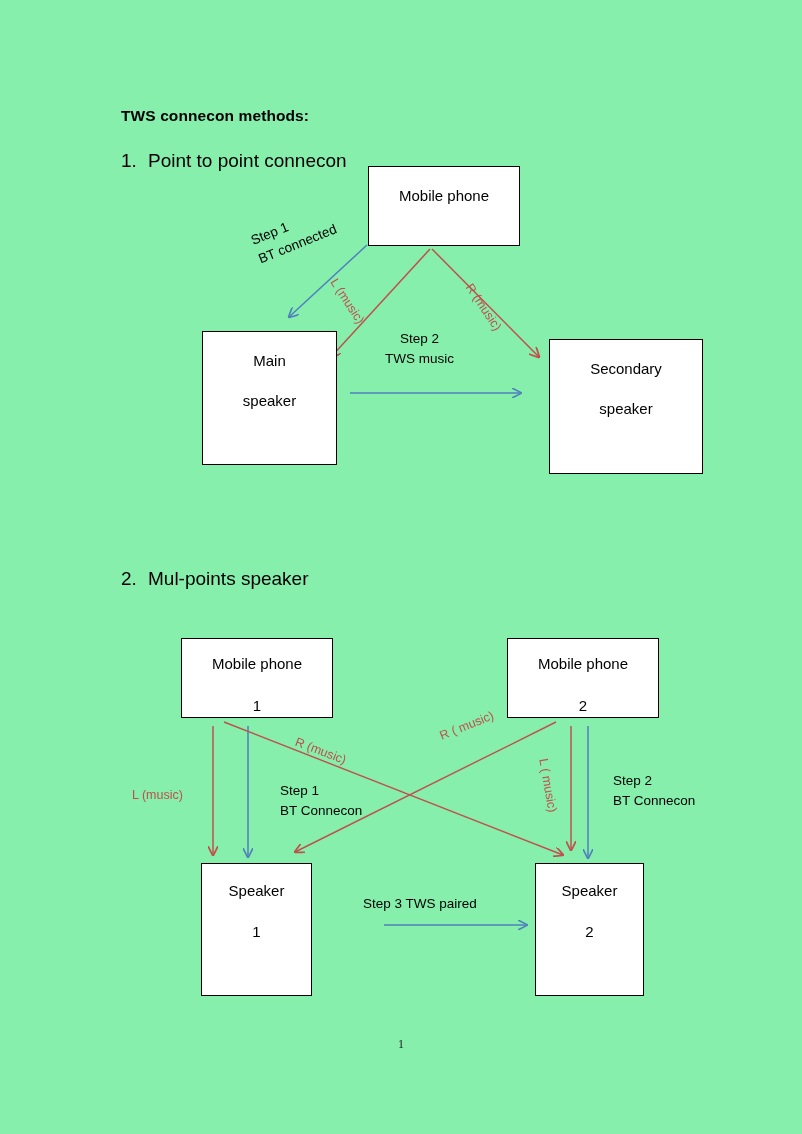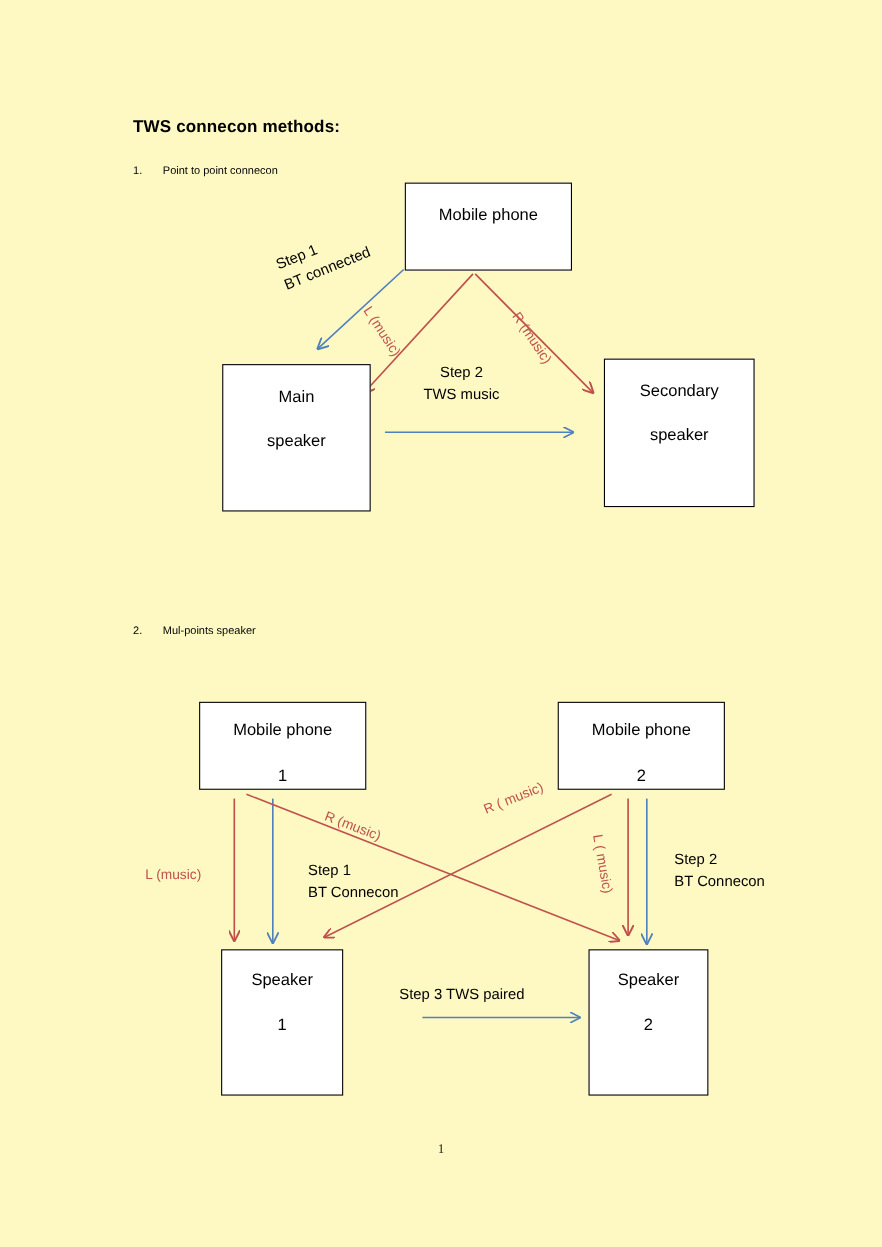--- a/index.html
+++ b/index.html
@@ -9,36 +9,36 @@
     background: #ffffff;
   }
   body {
     font-family: "Liberation Sans", sans-serif;
     color: #000000;
   }
   #page {
     position: relative;
     width: 802px;
     height: 1134px;
-    background: #fef9c3;
+    background: #86efac;
     overflow: hidden;
   }
   
   .doc-title {
     position: absolute;
     left: 121px;
     top: 107px;
     font-size: 15.5px;
     font-weight: bold;
     letter-spacing: .1px;
     white-space: nowrap;
   }
   .list-item {
     position: absolute;
-    font-size: 10px;
+    font-size: 19px;
     white-space: nowrap;
   }
   .list-item .num { display: inline-block; width: 27px; }
   #item-1 { left: 121px; top: 150px; }
   #item-2 { left: 121px; top: 568px; }
 
   
   .box {
     position: absolute;
     box-sizing: border-box;
@@ -50,21 +50,21 @@
   }
   .box .l1 { position: absolute; left: 0; right: 0; }
   .box .l2 { position: absolute; left: 0; right: 0; }
 
   
   #box-phone-top   { left: 368px; top: 166px;  width: 152px; height: 80px; }
   #box-phone-top .l1 { top: 21px; }
   #box-main        { left: 202px; top: 331px;  width: 135px; height: 134px; }
   #box-main .l1    { top: 21px; }
   #box-main .l2    { top: 61px; }
-  #box-secondary   { left: 549px; top: 326px;  width: 137px; height: 135px; }
+  #box-secondary   { left: 549px; top: 339px;  width: 154px; height: 135px; }
   #box-secondary .l1 { top: 21px; }
   #box-secondary .l2 { top: 61px; }
 
   
   #box-phone-1 { left: 181px; top: 638px; width: 152px; height: 80px; }
   #box-phone-1 .l1 { top: 17px; }
   #box-phone-1 .l2 { top: 59px; }
   #box-phone-2 { left: 507px; top: 638px; width: 152px; height: 80px; }
   #box-phone-2 .l1 { top: 17px; }
   #box-phone-2 .l2 { top: 59px; }

